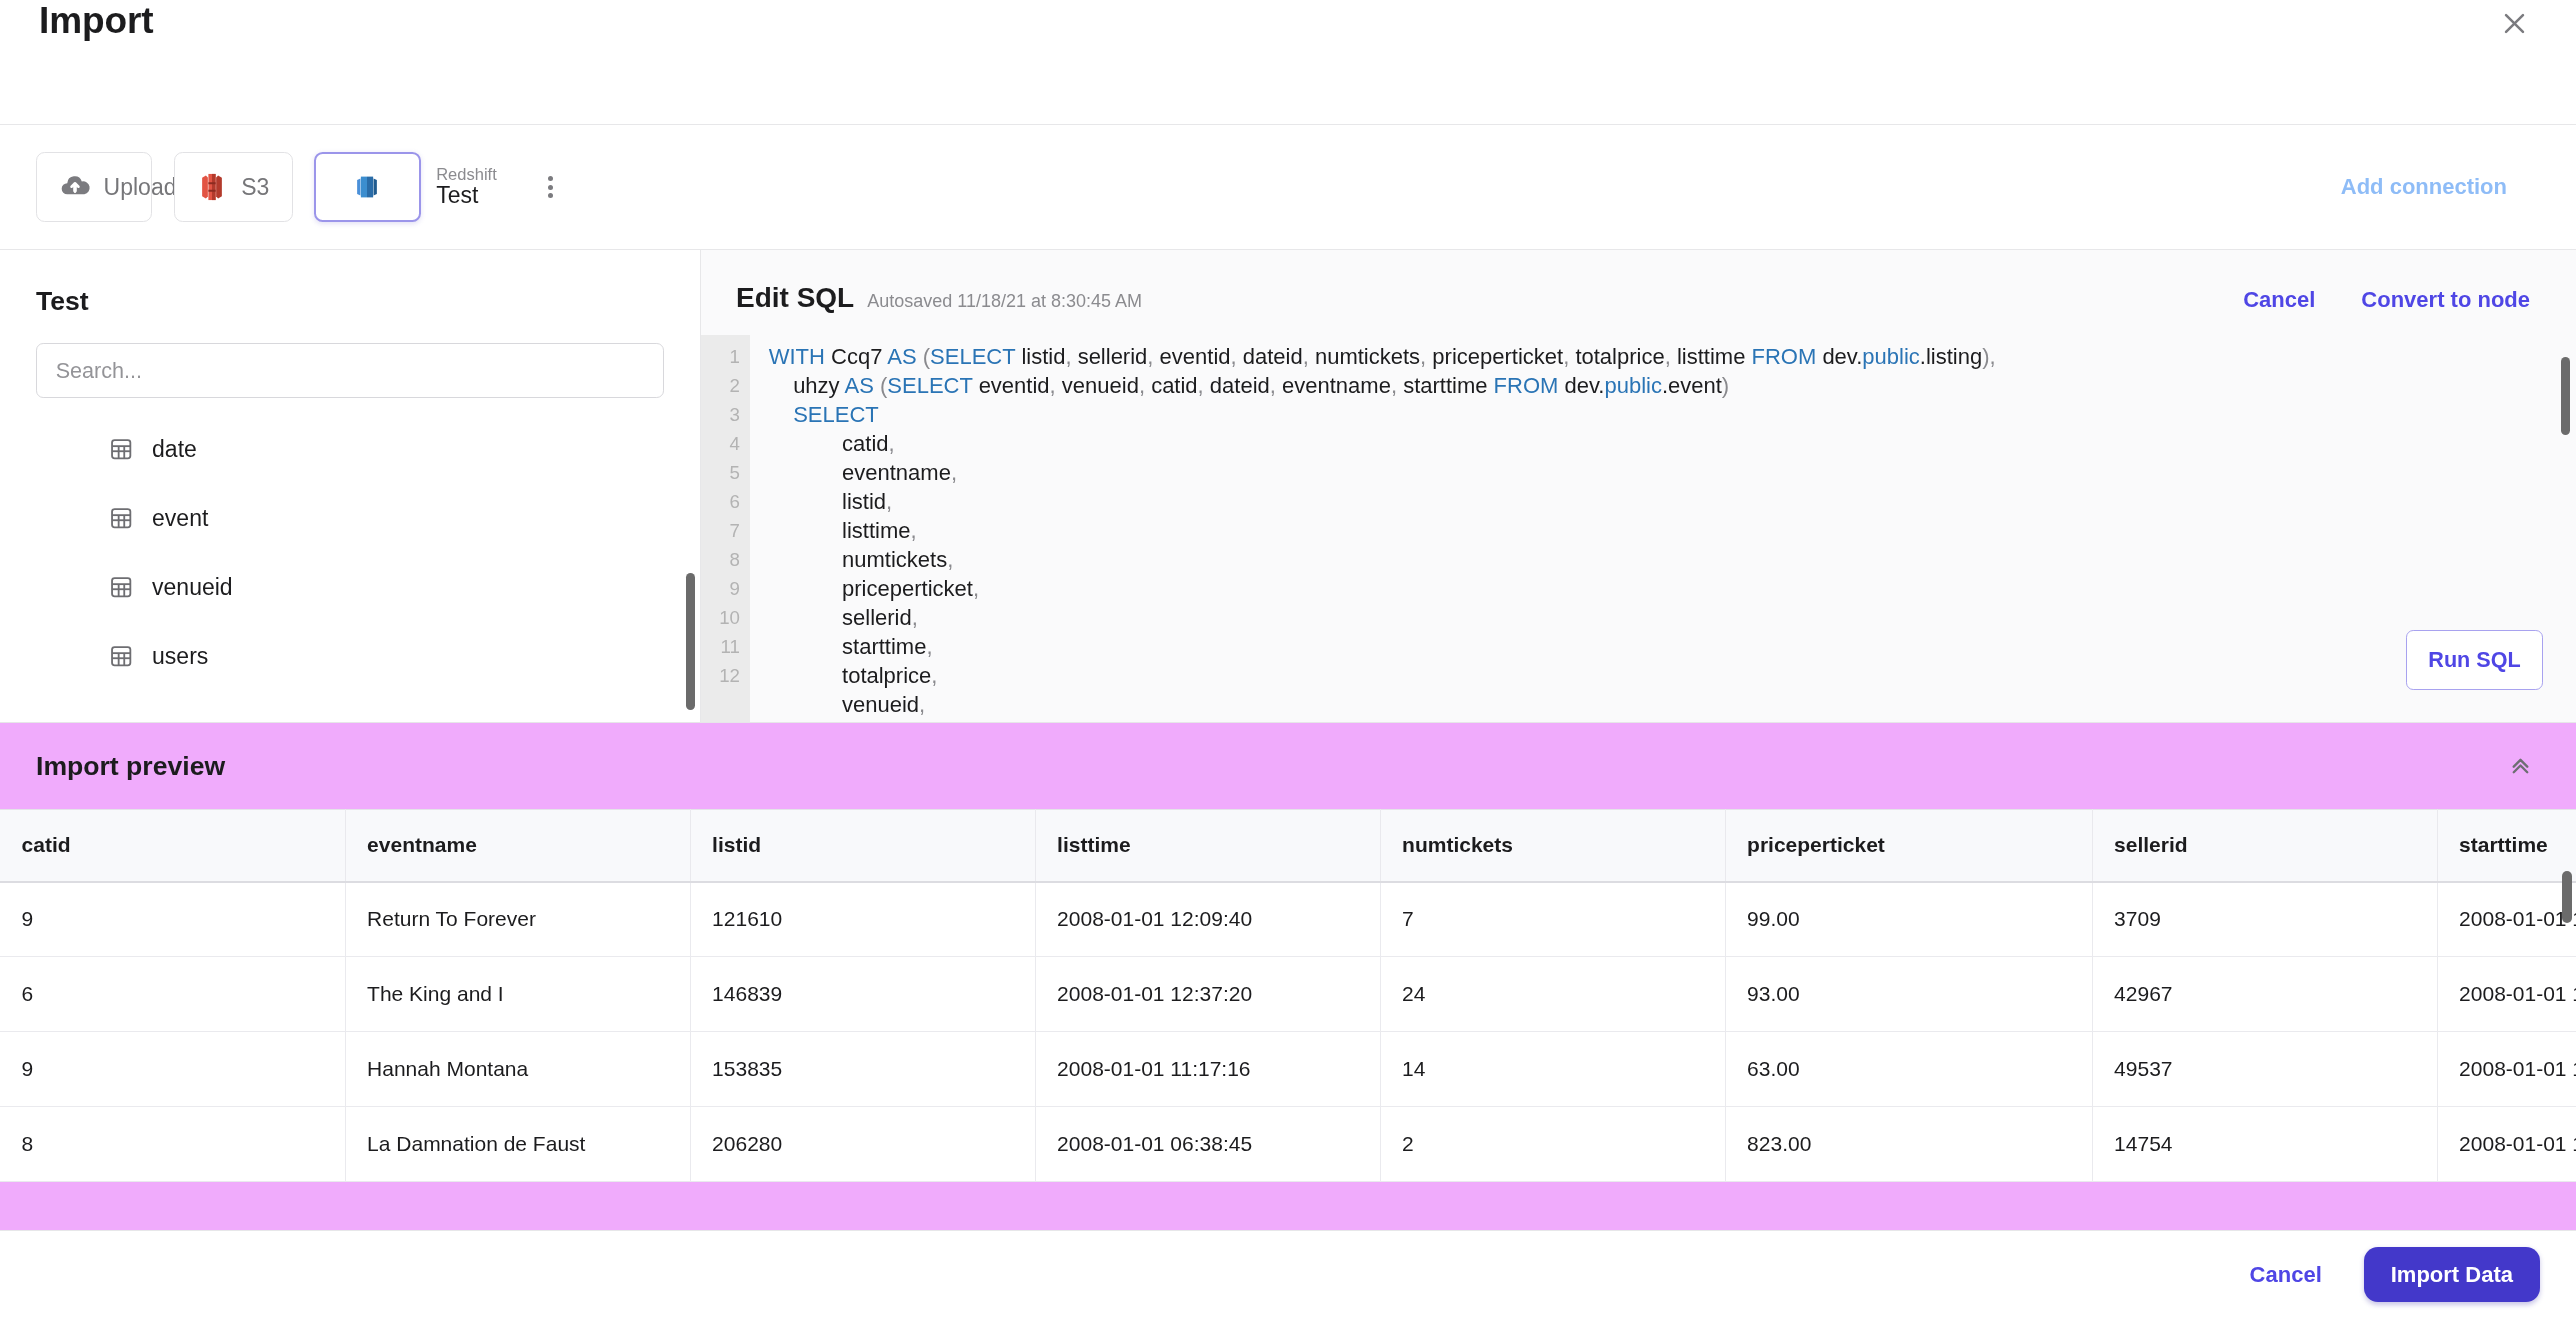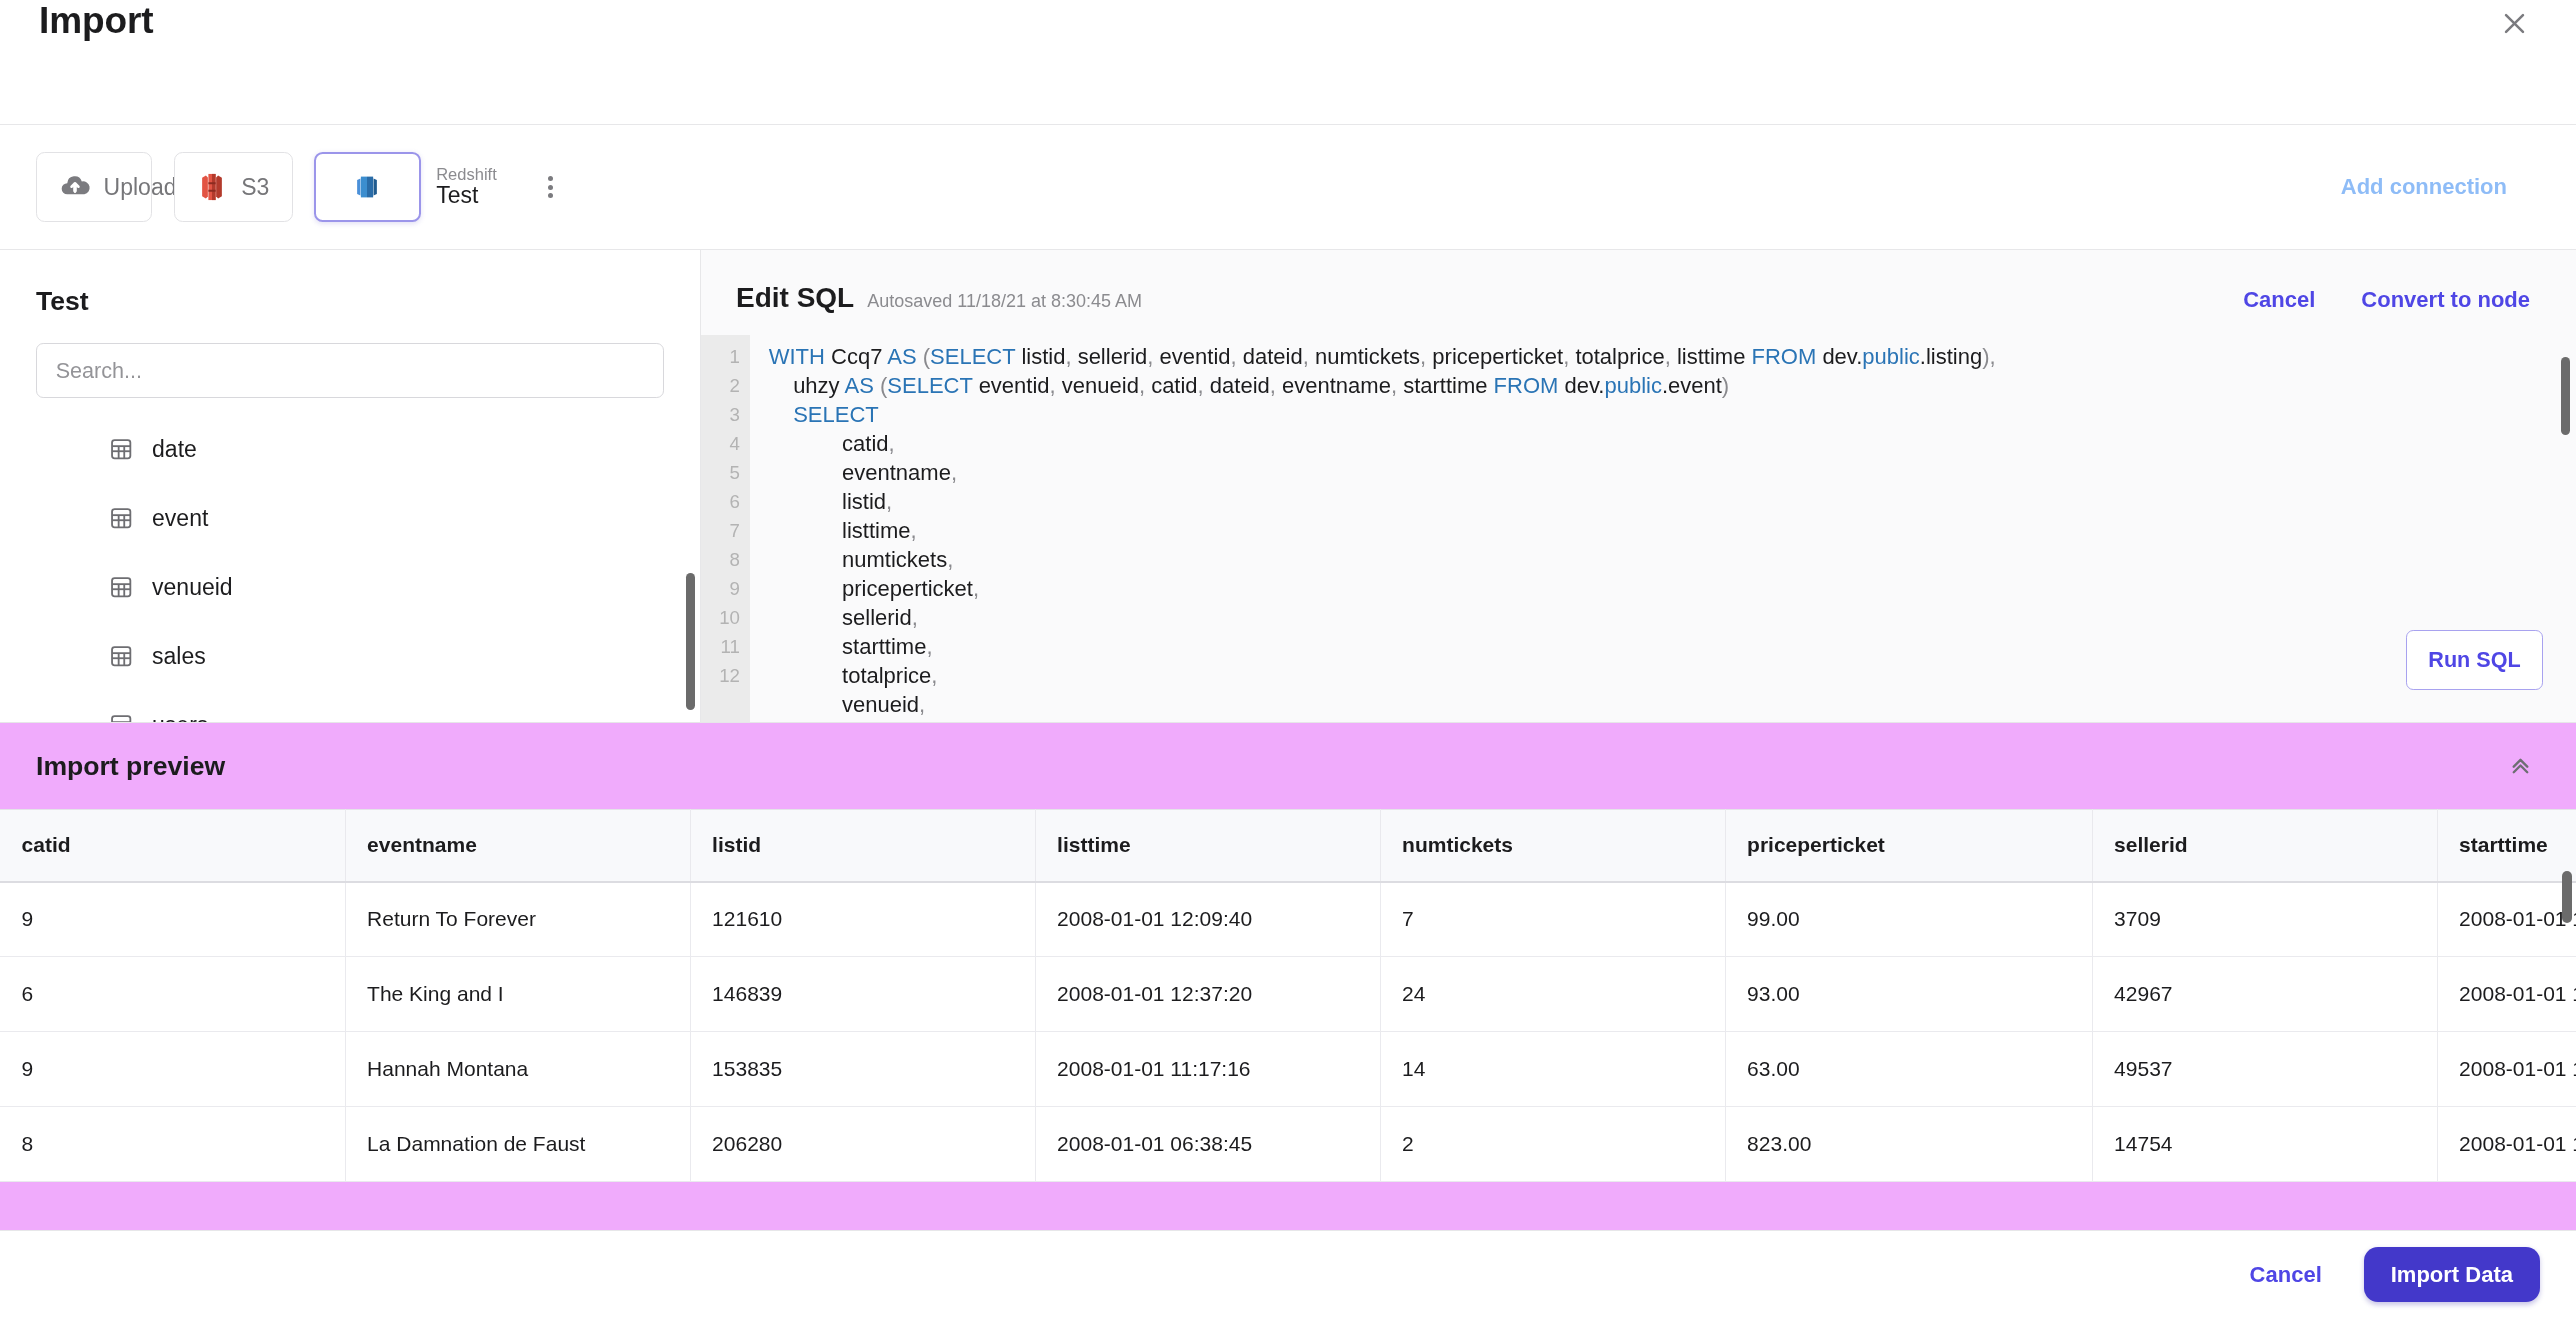--- a/index.html
+++ b/index.html
@@ -406,32 +406,20 @@
           <span class="tbl-icon">
             <svg width="24.4" height="24.4" viewBox="0 0 24 24" fill="none" stroke="#6e6e72" stroke-width="1.8">
               <rect x="3" y="3" width="18" height="18" rx="2.5"></rect>
               <line x1="3" y1="9" x2="21" y2="9"></line>
                 <line x1="3" y1="14" x2="21" y2="14"></line>
               <line x1="9.5" y1="9" x2="9.5" y2="21"></line>
                 <line x1="15" y1="9" x2="15" y2="21"></line>
             </svg>
           </span>
           <span class="tbl-label">venueid</span>
-        </div>
-        <div class="table-item">
-          <span class="tbl-icon">
-            <svg width="24.4" height="24.4" viewBox="0 0 24 24" fill="none" stroke="#6e6e72" stroke-width="1.8">
-              <rect x="3" y="3" width="18" height="18" rx="2.5"></rect>
-              <line x1="3" y1="9" x2="21" y2="9"></line>
-                <line x1="3" y1="14" x2="21" y2="14"></line>
-              <line x1="9.5" y1="9" x2="9.5" y2="21"></line>
-                <line x1="15" y1="9" x2="15" y2="21"></line>
-            </svg>
-          </span>
-          <span class="tbl-label">sales</span>
         </div>
         <div class="table-item">
           <span class="tbl-icon">
             <svg width="24.4" height="24.4" viewBox="0 0 24 24" fill="none" stroke="#6e6e72" stroke-width="1.8">
               <rect x="3" y="3" width="18" height="18" rx="2.5"></rect>
               <line x1="3" y1="9" x2="21" y2="9"></line>
                 <line x1="3" y1="14" x2="21" y2="14"></line>
               <line x1="9.5" y1="9" x2="9.5" y2="21"></line>
                 <line x1="15" y1="9" x2="15" y2="21"></line>
             </svg>

